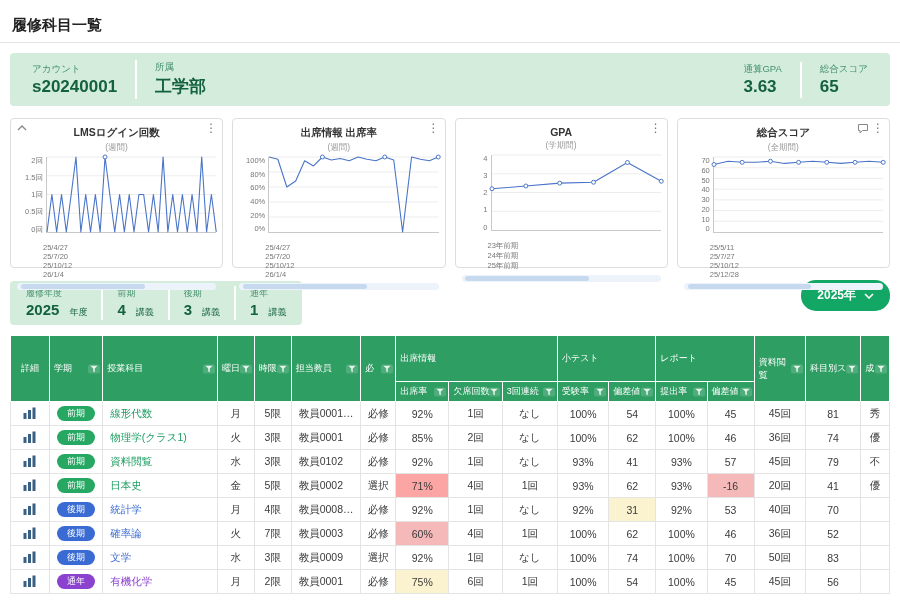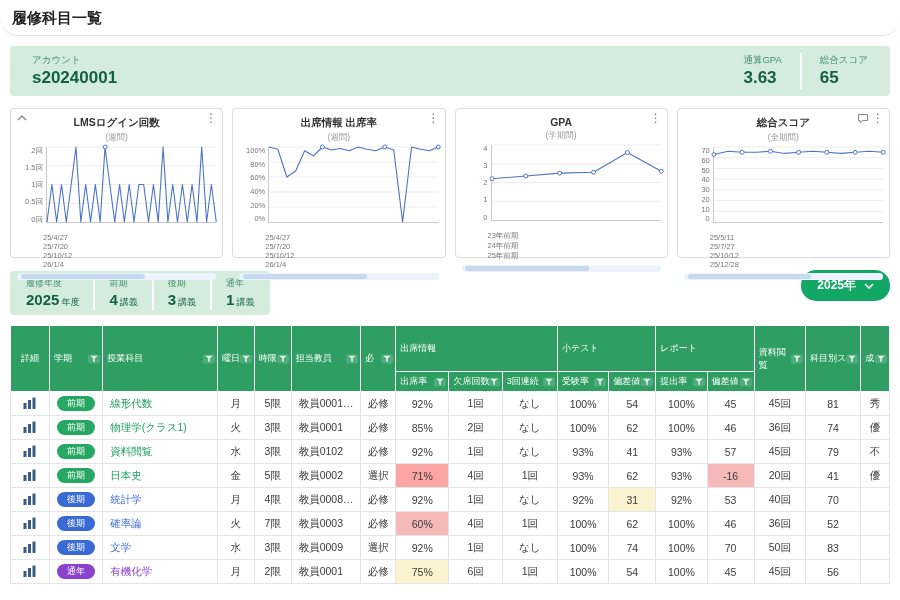--- a/index.html
+++ b/index.html
@@ -6,21 +6,21 @@
     --table-header-green:#2e9e63;
     --banner-green:#d3ecdc;
     --button-green:#12a765;
     --value-dark-green:#14613e;
     --label-green:#46926c;
     --chart-line:#4a74c8;
   }
   *{box-sizing:border-box;}
   body{margin:0;width:900px;height:600px;overflow:hidden;background:#fff;color:#333;
        font-family:"Liberation Sans","DejaVu Sans",sans-serif;}
-  .title-bar{padding:9px 12px 7px;border-bottom:1px solid #e3e3e3;border-radius:18px;}
+  .title-bar{padding:16px 12px 7px;border-bottom:1px solid #e3e3e3;}
   .title-bar h1{margin:0;font-size:15px;font-weight:bold;color:#222;}
 
   .banner{margin:10px 10px 0;background:var(--banner-green);border-radius:4px;display:flex;align-items:center;padding:7px 4px;}
   .b-sec{padding:1px 18px;border-left:2px solid #fff;}
   .b-sec:first-child{border-left:none;}
   .b-label{font-size:9.5px;color:var(--label-green);}
   .b-value{font-size:17px;font-weight:bold;color:var(--value-dark-green);margin-top:1px;}
   .b-right{margin-left:auto;display:flex;}
 
   .charts-row{margin:12px 10px 0;display:flex;gap:9px;}
@@ -39,21 +39,21 @@
   .xlab.sparse{padding-right:22px;}
   .scrollbar{height:7px;background:#edf3fa;border-radius:4px;margin-top:4px;position:relative;}
   .scroll-thumb{position:absolute;top:1px;bottom:1px;left:2%;width:62%;background:#c6d9ef;border-radius:4px;}
 
   .filter-row{margin:12px 10px 0;display:flex;justify-content:space-between;align-items:flex-end;}
   .filter-banner{background:var(--banner-green);border-radius:4px;display:flex;padding:5px 2px;}
   .f-sec{padding:1px 14px;border-left:2px solid #fff;}
   .f-sec:first-child{border-left:none;}
   .f-label{font-size:9px;color:var(--label-green);}
   .f-value{font-size:15px;font-weight:bold;color:var(--value-dark-green);margin-top:1px;}
-  .f-unit{font-size:9px;font-weight:normal;margin-left:2px;}
+  .f-unit{font-size:9px;font-weight:normal;margin-left:10px;}
   .year-btn{background:var(--button-green);border:none;color:#fff;font-weight:bold;font-size:12px;
             border-radius:15px;padding:7px 16px;display:flex;align-items:center;gap:8px;cursor:pointer;
             margin-bottom:14px;font-family:inherit;}
 
   .table-wrap{margin:10px 10px 0;}
   table{width:100%;border-collapse:collapse;table-layout:fixed;}
   th{background:var(--table-header-green);color:#fff;font-size:9px;font-weight:normal;
      border:1px solid rgba(255,255,255,.5);padding:3px 11px 3px 4px;text-align:left;position:relative;}
   th.ctr{text-align:center;padding:3px 2px;}
   th.grp{padding:16px 4px;}
@@ -70,20 +70,24 @@
 <body>
 
 <div class="title-bar">
   <h1>履修科目一覧</h1>
 </div>
 
 <div class="banner">
   <div class="b-sec">
     <div class="b-label">アカウント</div>
     <div class="b-value">s20240001</div>
+  </div>
+  <div class="b-sec">
+    <div class="b-label">所属</div>
+    <div class="b-value">工学部</div>
   </div>
   <div class="b-right">
     <div class="b-sec">
       <div class="b-label">通算GPA</div>
       <div class="b-value">3.63</div>
     </div>
     <div class="b-sec">
       <div class="b-label">総合スコア</div>
       <div class="b-value">65</div>
     </div>

